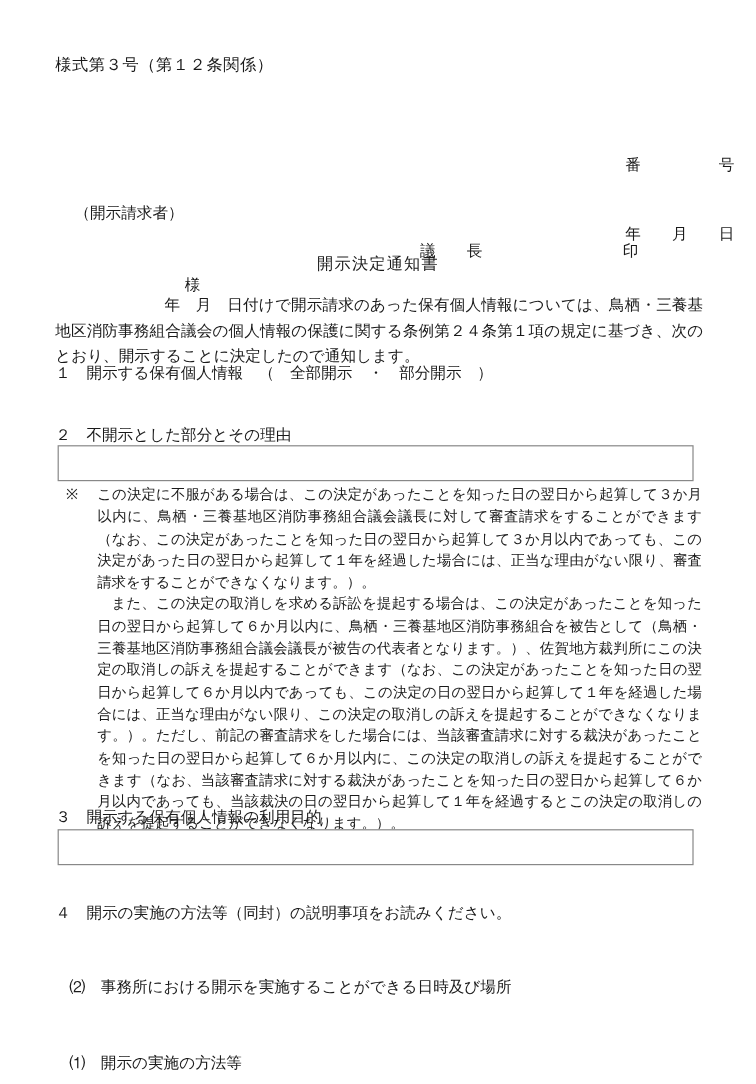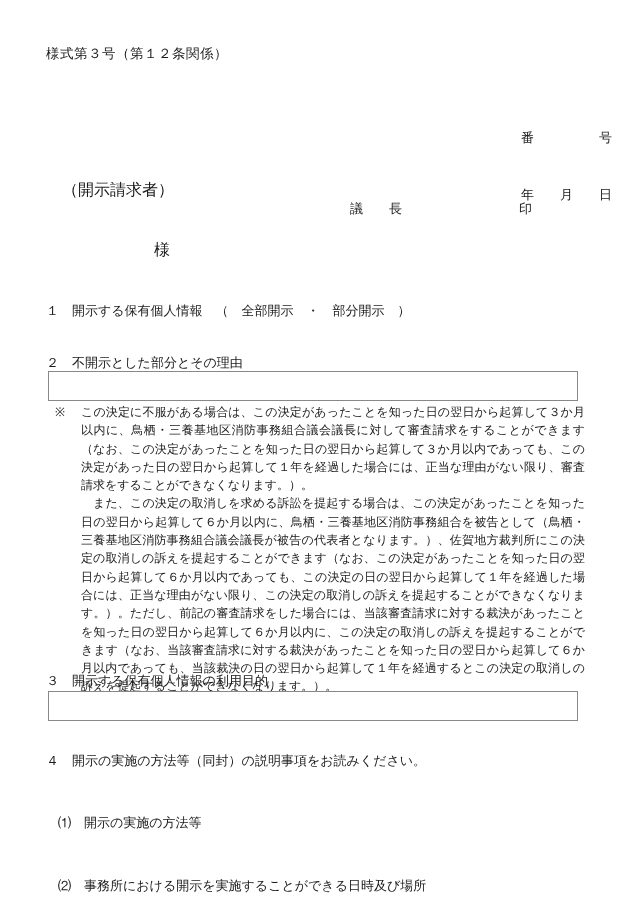--- a/index.html
+++ b/index.html
@@ -36,22 +36,22 @@
     top: 90px;
     font-size: 13px;
     line-height: 19px;
     text-align: left;
     white-space: pre;
     margin-left: 40px;
   }
   .addressee-block {
     position: absolute;
     left: 62px;
-    top: 140px;
-    font-size: 16px;
+    top: 128px;
+    font-size: 13px;
     line-height: 20px;
     white-space: pre;
   }
   .addressee-name {
     padding-left: 92px;
   }
   .issuer-block {
     position: absolute;
     left: 350px;
     top: 159px;
@@ -155,43 +155,45 @@
 
   <div class="addressee-block">
     <div>（開示請求者）</div>
     <div class="addressee-name">様</div>
   </div>
 
   <div class="issuer-block">
     <div>議　　長　　　　　　　　　印</div>
   </div>
 
+  <div class="doc-title">開示決定通知書</div>
 
+  <div class="lead-paragraph">年　月　日付けで開示請求のあった保有個人情報については、鳥栖・三養基地区消防事務組合議会の個人情報の保護に関する条例第２４条第１項の規定に基づき、次のとおり、開示することに決定したので通知します。</div>
 
   <div class="section sec1">１　開示する保有個人情報　（　全部開示　・　部分開示　）</div>
 
   <div class="section sec2">２　不開示とした部分とその理由</div>
   <div class="answer-box box2"></div>
 
   <div class="note-block">
     <div class="note-row">
       <span class="note-marker">※</span>
       <span class="note-body">この決定に不服がある場合は、この決定があったことを知った日の翌日から起算して３か月以内に、鳥栖・三養基地区消防事務組合議会議長に対して審査請求をすることができます（なお、この決定があったことを知った日の翌日から起算して３か月以内であっても、この決定があった日の翌日から起算して１年を経過した場合には、正当な理由がない限り、審査請求をすることができなくなります。）。</span>
     </div>
     <div class="note-para-indent">また、この決定の取消しを求める訴訟を提起する場合は、この決定があったことを知った日の翌日から起算して６か月以内に、鳥栖・三養基地区消防事務組合を被告として（鳥栖・三養基地区消防事務組合議会議長が被告の代表者となります。）、佐賀地方裁判所にこの決定の取消しの訴えを提起することができます（なお、この決定があったことを知った日の翌日から起算して６か月以内であっても、この決定の日の翌日から起算して１年を経過した場合には、正当な理由がない限り、この決定の取消しの訴えを提起することができなくなります。）。ただし、前記の審査請求をした場合には、当該審査請求に対する裁決があったことを知った日の翌日から起算して６か月以内に、この決定の取消しの訴えを提起することができます（なお、当該審査請求に対する裁決があったことを知った日の翌日から起算して６か月以内であっても、当該裁決の日の翌日から起算して１年を経過するとこの決定の取消しの訴えを提起することができなくなります。）。</div>
   </div>
 
   <div class="section sec3">３　開示する保有個人情報の利用目的</div>
   <div class="answer-box box3"></div>
 
   <div class="section sec4">４　開示の実施の方法等（同封）の説明事項をお読みください。</div>
 
   <div class="sublist">
+    <div class="sub-line">⑵　事務所における開示を実施することができる日時及び場所</div>
     <div class="sub-line">⑴　開示の実施の方法等</div>
-    <div class="sub-line">⑵　事務所における開示を実施することができる日時及び場所</div>
     
     
     
     
     
   </div>
 
 </div>
 
 </body></html>

